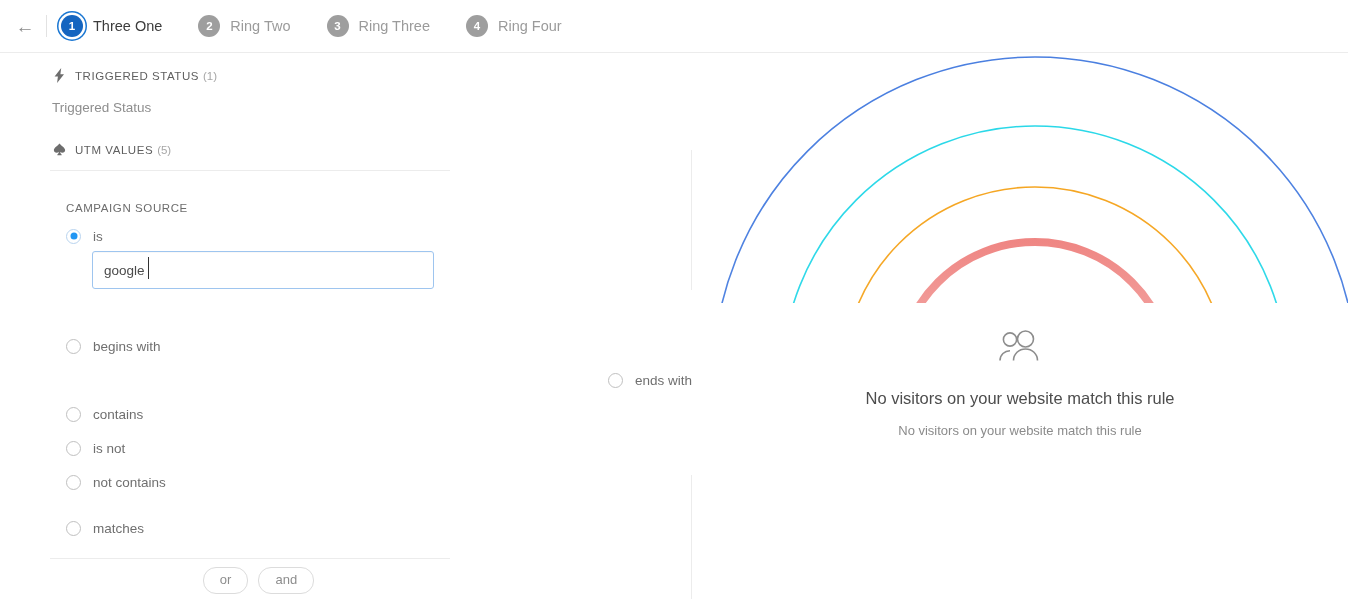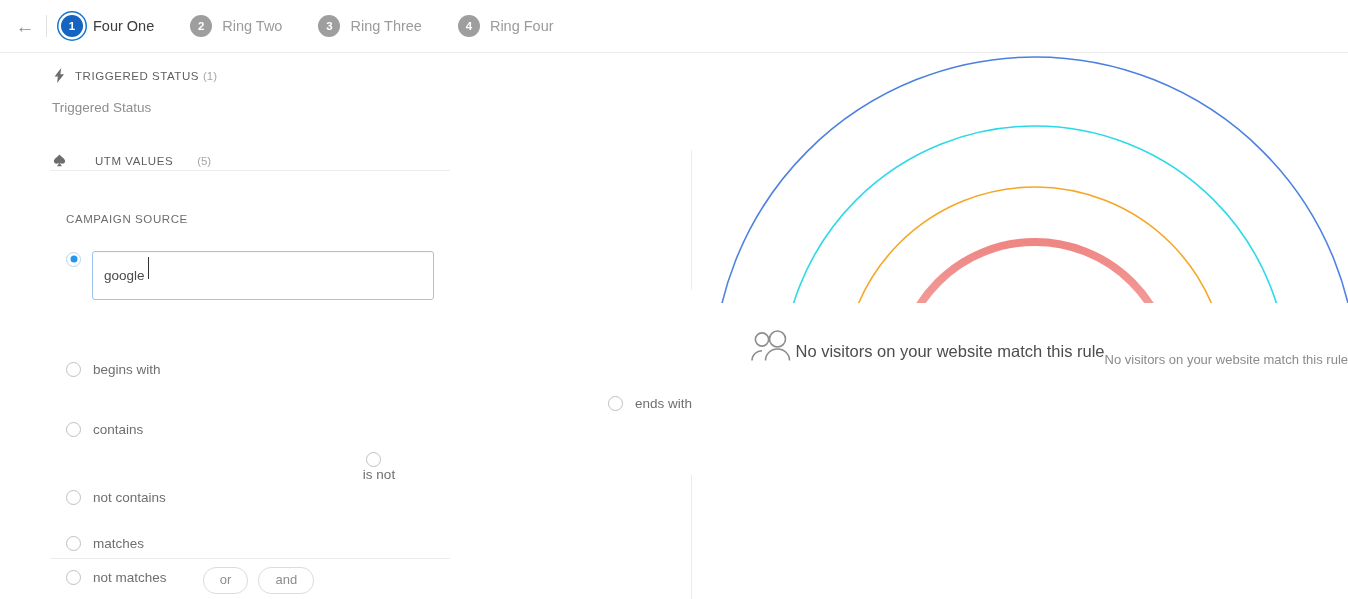--- a/index.html
+++ b/index.html
@@ -100,21 +100,21 @@
     content: ""; position: absolute;
     left: 50%; top: 50%; transform: translate(-50%,-50%);
     width: 7px; height: 7px; border-radius: 50%;
     background: #2196f3;
   }
   .radio-label { font-size: 13.5px; color: #6f6f6f; }
   .radio-row.selected .radio-label { color: #6f6f6f; }
 
   #value-input {
     position: absolute; left: 92px; top: 198px;
-    width: 342px; height: 49px;
+    width: 342px; height: 38px;
     border: 1px solid #9ec5ef;
     border-radius: 3px;
     background: #ffffff;
     font-family: "Liberation Sans", sans-serif;
     font-size: 13.5px; color: #4a4a4a;
     padding: 0 11px;
     outline: none;
     box-shadow: 0 1px 1px rgba(0,0,0,0.03) inset;
   }
   #caret {
@@ -149,40 +149,40 @@
   }
   #rings {
     position: absolute; left: 0; top: 0;
     width: 656px; height: 250px;
     overflow: hidden;
   }
 
   #empty-state {
     position: absolute; left: 0; top: 276px;
     width: 656px;
-    display: flex; flex-direction: row; align-items: center; justify-content: flex-end;
+    display: flex; flex-direction: column; align-items: center;
   }
   #people-icon { color: #8d8d8d; margin-bottom: 22px; }
   #empty-title {
     font-size: 16.5px; color: #4d4d4d; margin-bottom: 15px;
   }
   #empty-sub {
     font-size: 13px; color: #8b8b8b;
   }
 </style>
 </head>
 <body>
 
 <div id="header">
   <button id="back-btn">←</button>
   <div id="header-sep"></div>
 
   <div class="step active">
     <span class="step-badge">1</span>
-    <span class="step-label">Four One</span>
+    <span class="step-label">Three One</span>
   </div>
   <div class="step">
     <span class="step-badge">2</span>
     <span class="step-label">Ring Two</span>
   </div>
   <div class="step">
     <span class="step-badge">3</span>
     <span class="step-label">Ring Three</span>
   </div>
   <div class="step">
@@ -198,69 +198,65 @@
       <svg width="11" height="15" viewBox="0 0 11 15" aria-hidden="true">
         <path d="M7.2 0 0.6 8.4h3.3L3.1 15 10 6.3H6.4L7.2 0z" fill="#6d6d6d"></path>
       </svg>
     </span>
     <span class="section-title">TRIGGERED STATUS</span>
     <span class="section-count">(1)</span>
   </div>
 
   <div id="triggered-status-value">Triggered Status</div>
 
-  <div class="section-head" style="margin-top:38px;gap:20px;">
+  <div class="section-head" style="margin-top:27px;">
     <span class="section-icon">
       <svg width="15" height="15" viewBox="0 0 16 16" aria-hidden="true">
         <path d="M8 1.6C6.2 4 2 6 2 8.8c0 1.6 1.3 2.7 2.9 2.7 1 0 1.9-.4 2.4-1.1-.1 1.3-.6 2.2-1.6 2.8v.8h4.6v-.8c-1-.6-1.5-1.5-1.6-2.8.5.7 1.4 1.1 2.4 1.1 1.6 0 2.9-1.1 2.9-2.7C14 6 9.8 4 8 1.6z" fill="#6d6d6d"></path>
       </svg>
     </span>
     <span class="section-title">UTM VALUES</span>
     <span class="section-count">(5)</span>
   </div>
 
   <div class="hr" id="hr-top"></div>
 
   <div id="field-label">CAMPAIGN SOURCE</div>
 
-  <div class="radio-row selected" style="margin-top:23px;">
+  <div class="radio-row selected" style="margin-top:11px;">
     <span class="radio checked"></span>
     <span class="radio-label">is</span>
   </div>
 
   <input id="value-input" type="text" value="google" style="">
   <div id="caret"></div>
 
   <div class="radio-row" style="margin-top:88px;">
     <span class="radio"></span>
     <span class="radio-label">begins with</span>
   </div>
   <div class="radio-row" style="margin-top:12px;justify-content:flex-end;">
     <span class="radio"></span>
     <span class="radio-label">ends with</span>
   </div>
-  <div class="radio-row" style="margin-top:4px;">
+  <div class="radio-row" style="margin-top:12px;">
     <span class="radio"></span>
     <span class="radio-label">contains</span>
   </div>
-  <div class="radio-row" style="margin-top:12px;flex-direction:column;">
+  <div class="radio-row" style="margin-top:12px;">
     <span class="radio"></span>
     <span class="radio-label">is not</span>
   </div>
   <div class="radio-row" style="margin-top:12px;">
     <span class="radio"></span>
     <span class="radio-label">not contains</span>
   </div>
   <div class="radio-row" style="margin-top:24px;">
     <span class="radio"></span>
     <span class="radio-label">matches</span>
-  </div>
-  <div class="radio-row" style="margin-top:12px;">
-    <span class="radio"></span>
-    <span class="radio-label">not matches</span>
   </div>
 
   <div class="hr" id="hr-bottom"></div>
 
   <div id="logic-row">
     <button class="pill">or</button>
     <button class="pill">and</button>
   </div>
 </div>
 

